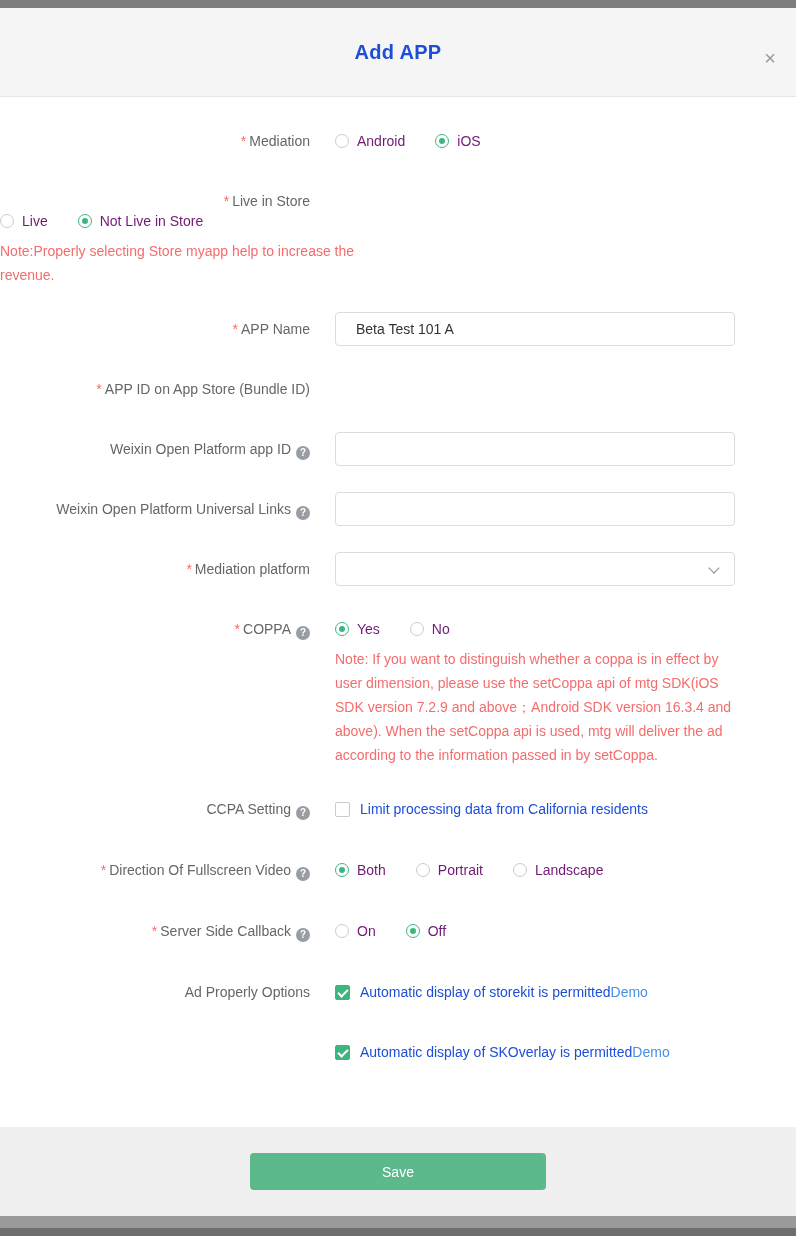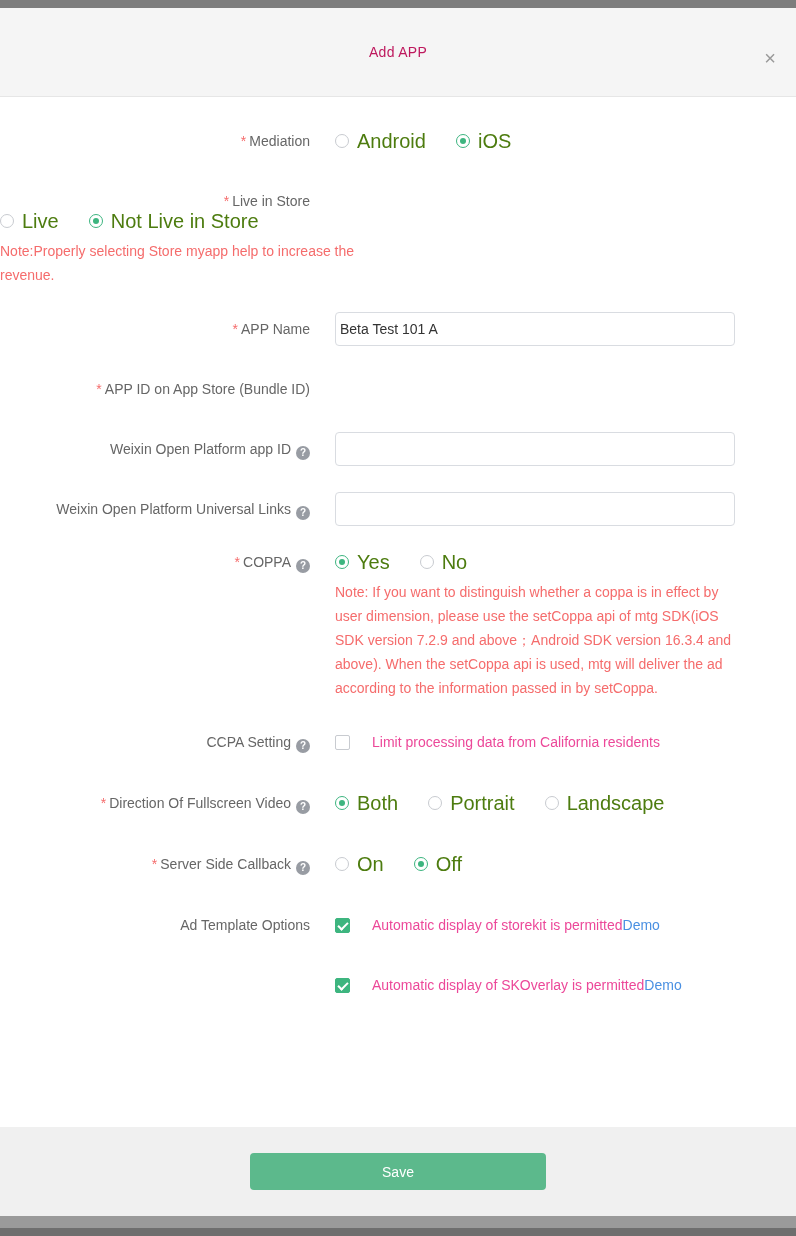--- a/index.html
+++ b/index.html
@@ -17,21 +17,21 @@
 
   .modal-header {
     height: 89px;
     background: #f5f5f5;
     border-bottom: 1px solid #e6e6e6;
     position: relative;
     display: flex;
     align-items: center;
     justify-content: center;
   }
-  .modal-title { font-size: 14px; color: #be185d; font-weight: normal; letter-spacing: 0.3px; }
+  .modal-title { font-size: 20px; color: #1d4ed8; font-weight: bold; letter-spacing: 0.3px; }
   .close-btn {
     position: absolute; right: 20px; top: 40px;
     font-size: 20px; color: #999; line-height: 20px; cursor: pointer;
     background: none; border: none; font-family: inherit;
   }
 
   .modal-body { height: 1030px; padding-top: 34px; overflow: hidden; background: #fff; }
 
   .row { display: flex; }
   .label-col {
@@ -61,42 +61,42 @@
   .radio { display: inline-flex; align-items: center; margin-right: 30px; cursor: pointer; }
   .radio-circle {
     width: 14px; height: 14px; border: 1px solid #c8cbd0; border-radius: 50%;
     background: #fff; position: relative; flex-shrink: 0;
   }
   .radio.checked .radio-circle { border-color: #3db57f; }
   .radio.checked .radio-circle::after {
     content: ""; position: absolute; width: 6px; height: 6px;
     background: #3db57f; border-radius: 50%; top: 3px; left: 3px;
   }
-  .radio-text { margin-left: 8px; font-size: 20px; color: #4d7c0f; }
+  .radio-text { margin-left: 8px; font-size: 14px; color: #701a75; }
 
   .checkbox-line { display: flex; align-items: center; height: 20px; }
   .checkbox { display: inline-flex; align-items: center; cursor: pointer; }
   .checkbox-box {
     width: 15px; height: 15px; border: 1px solid #c8cbd0; border-radius: 2px;
     background: #fff; position: relative; flex-shrink: 0;
   }
   .checkbox.checked .checkbox-box { background: #3db57f; border-color: #3db57f; }
   .checkbox.checked .checkbox-box::after {
     content: ""; position: absolute; left: 4px; top: 1px;
     width: 4px; height: 8px;
     border: solid #fff; border-width: 0 2px 2px 0;
     transform: rotate(45deg);
   }
-  .checkbox-text { margin-left: 22px; font-size: 14px; color: #ec4899; }
+  .checkbox-text { margin-left: 10px; font-size: 14px; color: #1d4ed8; }
 
   .note { width: 400px; color: #f56c6c; font-size: 14px; line-height: 24px; margin-top: 8px; }
 
   .text-input {
     width: 400px; height: 34px; border: 1px solid #d9dce1; border-radius: 4px;
-    padding: 0 4px; font-size: 14px; color: #333; outline: none;
+    padding: 0 20px; font-size: 14px; color: #333; outline: none;
     font-family: inherit; background: #fff;
   }
   .text-input::placeholder { color: #bfc3c9; }
 
   .select {
     width: 400px; height: 34px; border: 1px solid #d9dce1; border-radius: 4px;
     position: relative; background: #fff; cursor: pointer;
   }
   .select .chevron {
     position: absolute; right: 16px; top: 11px; width: 8px; height: 8px;
@@ -195,20 +195,31 @@
 
     <div class="row row-input mb26">
       <div class="label-col">
         <span>Weixin Open Platform Universal Links</span><span class="help-icon">?</span>
       </div>
       <div class="control-col">
         <input class="text-input" type="text" style="">
       </div>
     </div>
 
+    <div class="row row-input mb33">
+      <div class="label-col">
+        <span class="req">*</span><span>Mediation platform</span>
+      </div>
+      <div class="control-col">
+        <div class="select">
+          <span></span>
+          <span class="chevron"></span>
+        </div>
+      </div>
+    </div>
 
     <div class="row row-radio mb32">
       <div class="label-col">
         <span class="req">*</span><span>COPPA</span><span class="help-icon">?</span>
       </div>
       <div class="control-col">
         <div class="radio-group">
           <span class="radio checked">
             <span class="radio-circle"></span>
             <span class="radio-text">Yes</span>
@@ -271,21 +282,21 @@
           <span class="radio checked">
             <span class="radio-circle"></span>
             <span class="radio-text">Off</span>
           </span>
         </div>
       </div>
     </div>
 
     <div class="row row-check">
       <div class="label-col">
-        <span>Ad Template Options</span>
+        <span>Ad Properly Options</span>
       </div>
       <div class="control-col">
         <div class="checkbox-line">
           <span class="checkbox checked">
             <span class="checkbox-box"></span>
             <span class="checkbox-text">Automatic display of storekit is permitted</span>
           </span>
           <a class="link">Demo</a>
         </div>
         <div class="gap36"></div>

